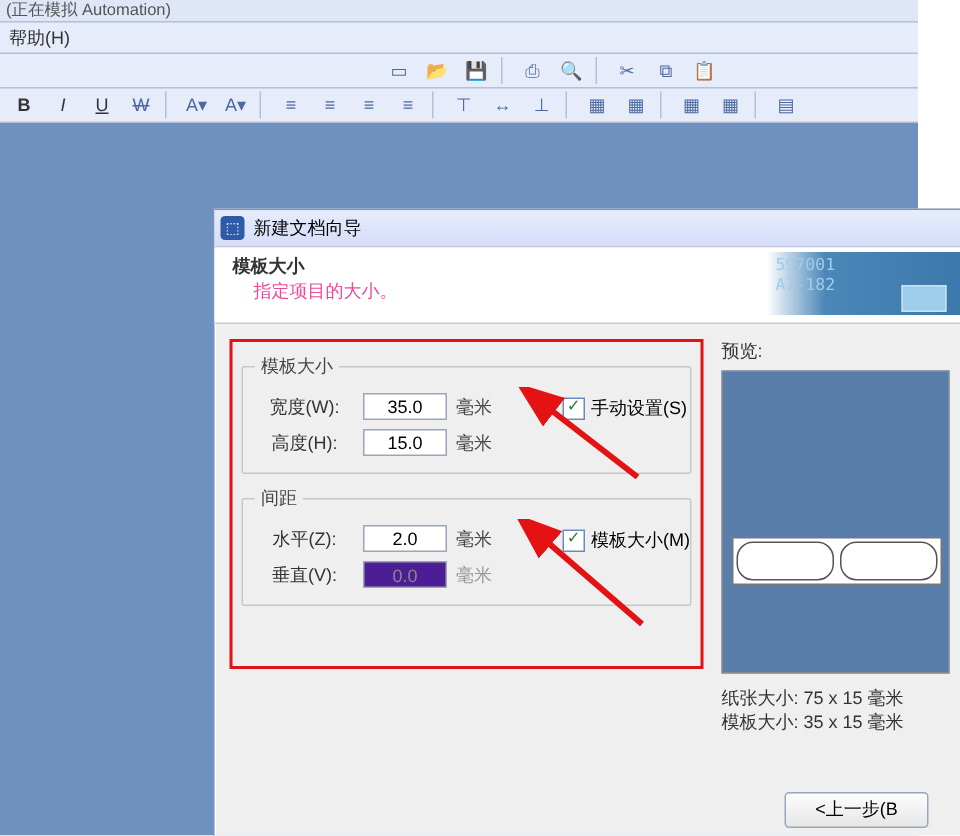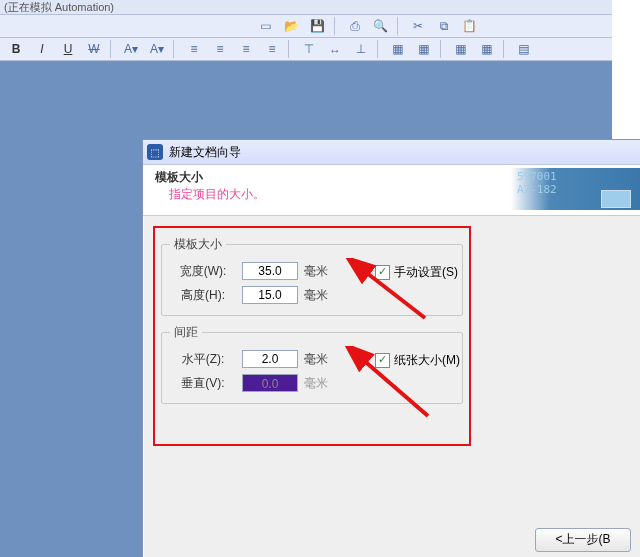--- a/index.html
+++ b/index.html
@@ -234,21 +234,21 @@
     color: #333;
     font-size: 12px;
     line-height: 16px;
     text-align: left;
   }
 
   
   .buttons {
     position: absolute;
     left: 0;
-    right: 0;
+    right: 12px;
     bottom: 6px;
     display: flex;
     justify-content: flex-end;
     padding-right: 10px;
     gap: 8px;
   }
   .btn {
     height: 22px;
     min-width: 78px;
     border: 1px solid #9aa6bb;
@@ -260,20 +260,23 @@
     padding: 0 8px;
   }
 
 </style>
 </head>
 <body>
 
 <div class="app">
   <div class="titlebar">
     <span>(正在模拟 Automation)</span>
+  </div>
+  <div class="menubar">
+    <span class="menuitem">帮助(H)</span>
   </div>
   <div class="toolbar">
     <div style="width:248px;"></div>
     <span class="tool">▭</span>
     <span class="tool">📂</span>
     <span class="tool">💾</span>
     <span class="sep"></span>
     <span class="tool">⎙</span>
     <span class="tool">🔍</span>
     <span class="sep"></span>
@@ -346,21 +349,21 @@
         </fieldset>
 
         <fieldset>
           <legend>间距</legend>
           <div class="row">
             <span class="lbl">水平(Z):</span>
             <input class="num" value="2.0" style="">
             <span class="unit">毫米</span>
             <div class="chk" style="position:absolute;left:200px;top:124px;">
               <div class="chkbox">✓</div>
-              <span>纸张大小(M)</span>
+              <span>模板大小(M)</span>
             </div>
           </div>
           <div class="row">
             <span class="lbl">垂直(V):</span>
             <div class="num disabled">0.0</div>
             <span class="unit" style="color:#999">毫米</span>
           </div>
         </fieldset>
 
         <svg class="arrow" width="120" height="80" style="left:180px; top:30px;">
@@ -374,20 +377,31 @@
         <svg class="arrow" width="120" height="90" style="left:178px; top:118px;">
           <defs>
               <marker id="ah2" markerWidth="10" markerHeight="10" refX="2" refY="3" orient="auto">
                 <path d="M0,0 L0,6 L8,3 z" fill="#e41212"></path>
               </marker>
             </defs>
           <line x1="95" y1="70" x2="28" y2="12" stroke="#e41212" stroke-width="4" marker-end="url(#ah2)"></line>
         </svg>
       </div>
 
+      <div class="preview">
+        <div class="preview-lbl">预览:</div>
+        <div class="preview-box">
+          <div class="sheet">
+            <div class="lbls"></div>
+            <div class="lbls"></div>
+          </div>
+        </div>
+        <div class="info">纸张大小: 75 x 15 毫米</div>
+        <div class="info" style="margin-top:0">模板大小: 35 x 15 毫米</div>
+      </div>
     </div>
 
     <div class="buttons">
       <div style="flex:1"></div>
       <div class="btn">&lt;上一步(B</div>
     </div>
   </div>
 </div>
 
 </body></html>

